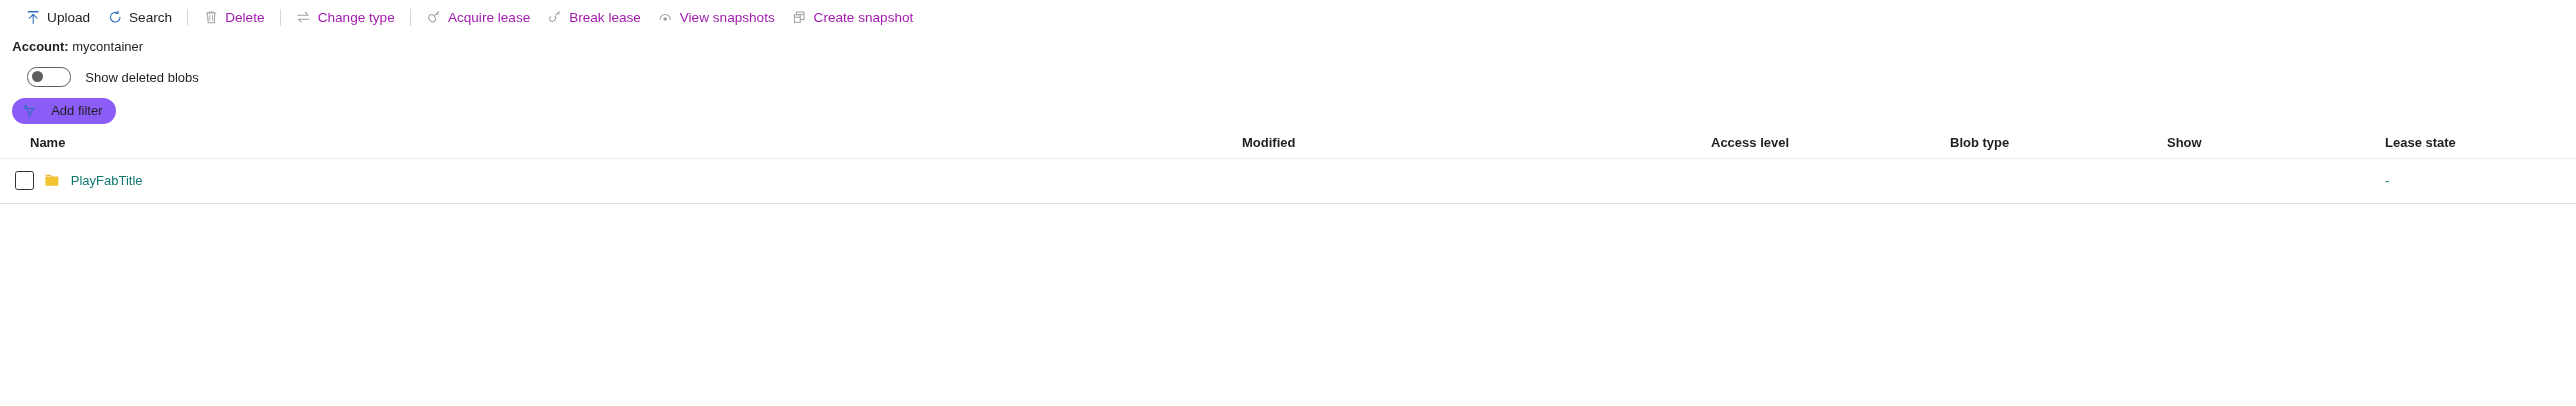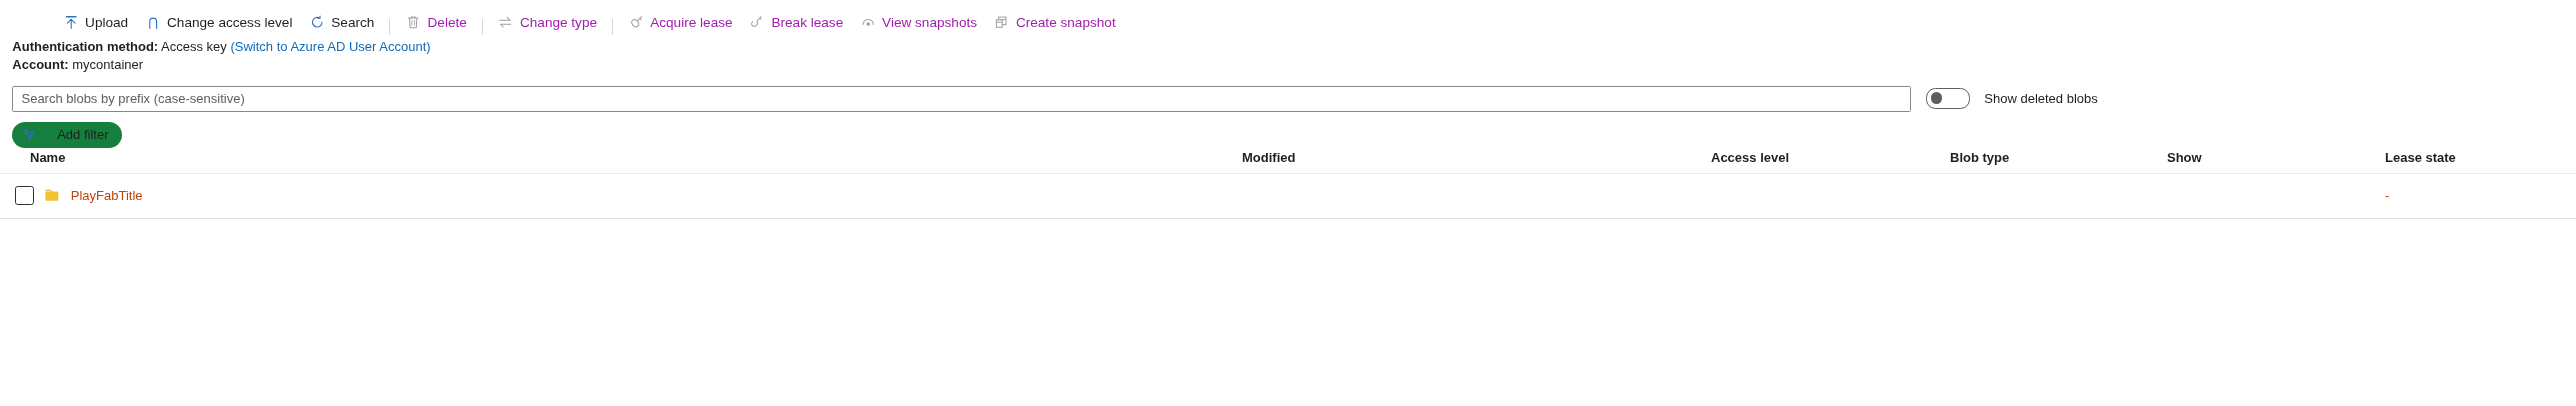--- a/index.html
+++ b/index.html
@@ -12,25 +12,24 @@
     height: 406px;
     font-family: "Liberation Sans", sans-serif;
     color: #1b1a19;
     overflow: hidden;
     position: relative;
   }
 
   
   .toolbar {
     display: flex;
-    align-items: flex-end;
+    align-items: center;
     height: 35px;
     padding: 0 0 0 16.4px;
     box-sizing: border-box;
-    margin-left: 38px;
   }
   .tb-btn {
     display: flex;
     align-items: center;
     gap: 6.1px;
     height: 26px;
     padding: 0 8.2px;
     border: none;
     background: transparent;
     font-family: "Liberation Sans", sans-serif;
@@ -129,52 +128,52 @@
     white-space: nowrap;
   }
 
   
   .filter-row {
     padding: 10.2px 0 0 12.3px;
   }
   .filter-pill {
     display: inline-flex;
     align-items: center;
-    gap: 19px;
+    gap: 13px;
     height: 26px;
     padding: 0 13.6px 0 9.5px;
-    background: #15803d;
+    background: #8b5cf6;
     border: none;
     border-radius: 13px;
     font-family: "Liberation Sans", sans-serif;
     font-size: 13px;
     color: #201f1e;
     cursor: pointer;
     white-space: nowrap;
   }
 
   
   .tbl {
-    margin-top: 2px;
+    margin-top: 11px;
     width: 2576px;
     border-collapse: collapse;
     table-layout: fixed;
   }
   .tbl thead th {
     text-align: left;
     font-size: 13px;
     font-weight: bold;
     color: #201f1e;
     padding: 0 0 8.2px 0;
     border-bottom: 0.7px solid #edebe9;
     white-space: nowrap;
   }
   .tbl tbody td {
     font-size: 13px;
-    color: #c2410c;
+    color: #0f766e;
     height: 44px;
     padding: 0;
     border-bottom: 0.7px solid #e1dfdd;
     vertical-align: middle;
     white-space: nowrap;
   }
 
   .col-check { width: 30px; }
   .col-name  { width: 1212px; }
   .col-mod   { width: 469px; }
@@ -219,28 +218,20 @@
     <span class="tb-icon">
       <svg width="16.4" height="16.4" viewBox="0 0 24 24" fill="none">
         <path d="M5 4h14" stroke="#2f6fc0" stroke-width="2" stroke-linecap="round"></path>
         <path d="M12 21V8" stroke="#2f6fc0" stroke-width="1.6" stroke-linecap="round"></path>
         <path d="M6.5 13.5L12 8l5.5 5.5" stroke="#2f6fc0" stroke-width="1.6" stroke-linecap="round" stroke-linejoin="round"></path>
       </svg>
     </span>
     <span>Upload</span>
   </button>
 
-  <button class="tb-btn">
-    <span class="tb-icon">
-      <svg width="16.4" height="16.4" viewBox="0 0 24 24" fill="none">
-        <path d="M7 21V11a5 5 0 0 1 10 0v10" stroke="#2f6fc0" stroke-width="1.6" stroke-linecap="round" stroke-linejoin="round"></path>
-      </svg>
-    </span>
-    <span>Change access level</span>
-  </button>
 
   <button class="tb-btn">
     <span class="tb-icon">
       <svg width="16.4" height="16.4" viewBox="0 0 24 24" fill="none">
         <path d="M19 12a7 7 0 1 1-3.6-6.1" stroke="#2f6fc0" stroke-width="1.6" stroke-linecap="round"></path>
         <path d="M16.2 2.9v3.4h-3.4" stroke="#2f6fc0" stroke-width="1.6" stroke-linecap="round" stroke-linejoin="round"></path>
       </svg>
     </span>
     <span>Search</span>
   </button>
@@ -313,33 +304,27 @@
         <path d="M8 8.2h11" stroke="#a19f9d" stroke-width="1.5"></path>
         <rect x="5" y="8.5" width="8.5" height="11" stroke="#a19f9d" stroke-width="1.5" fill="#ffffff"></rect>
         <path d="M5 12h8.5" stroke="#a19f9d" stroke-width="1.5"></path>
       </svg>
     </span>
     <span>Create snapshot</span>
   </button>
 </div>
 
 <div class="info">
-  <div>
-    <span class="lbl">Authentication method:</span>
-    <span class="val">Access key</span>
-    <a>(Switch to Azure AD User Account)</a>
-  </div>
   <div>
     <span class="lbl">Account:</span>
     <span class="val">mycontainer</span>
   </div>
 </div>
 
 <div class="search-row">
-  <input class="search-input" type="text" placeholder="Search blobs by prefix (case-sensitive)" style="">
   <div class="toggle-wrap">
     <div class="toggle">
       <span class="knob"></span>
     </div>
     <span class="toggle-label">Show deleted blobs</span>
   </div>
 </div>
 
 <div class="filter-row">
   <button class="filter-pill">

